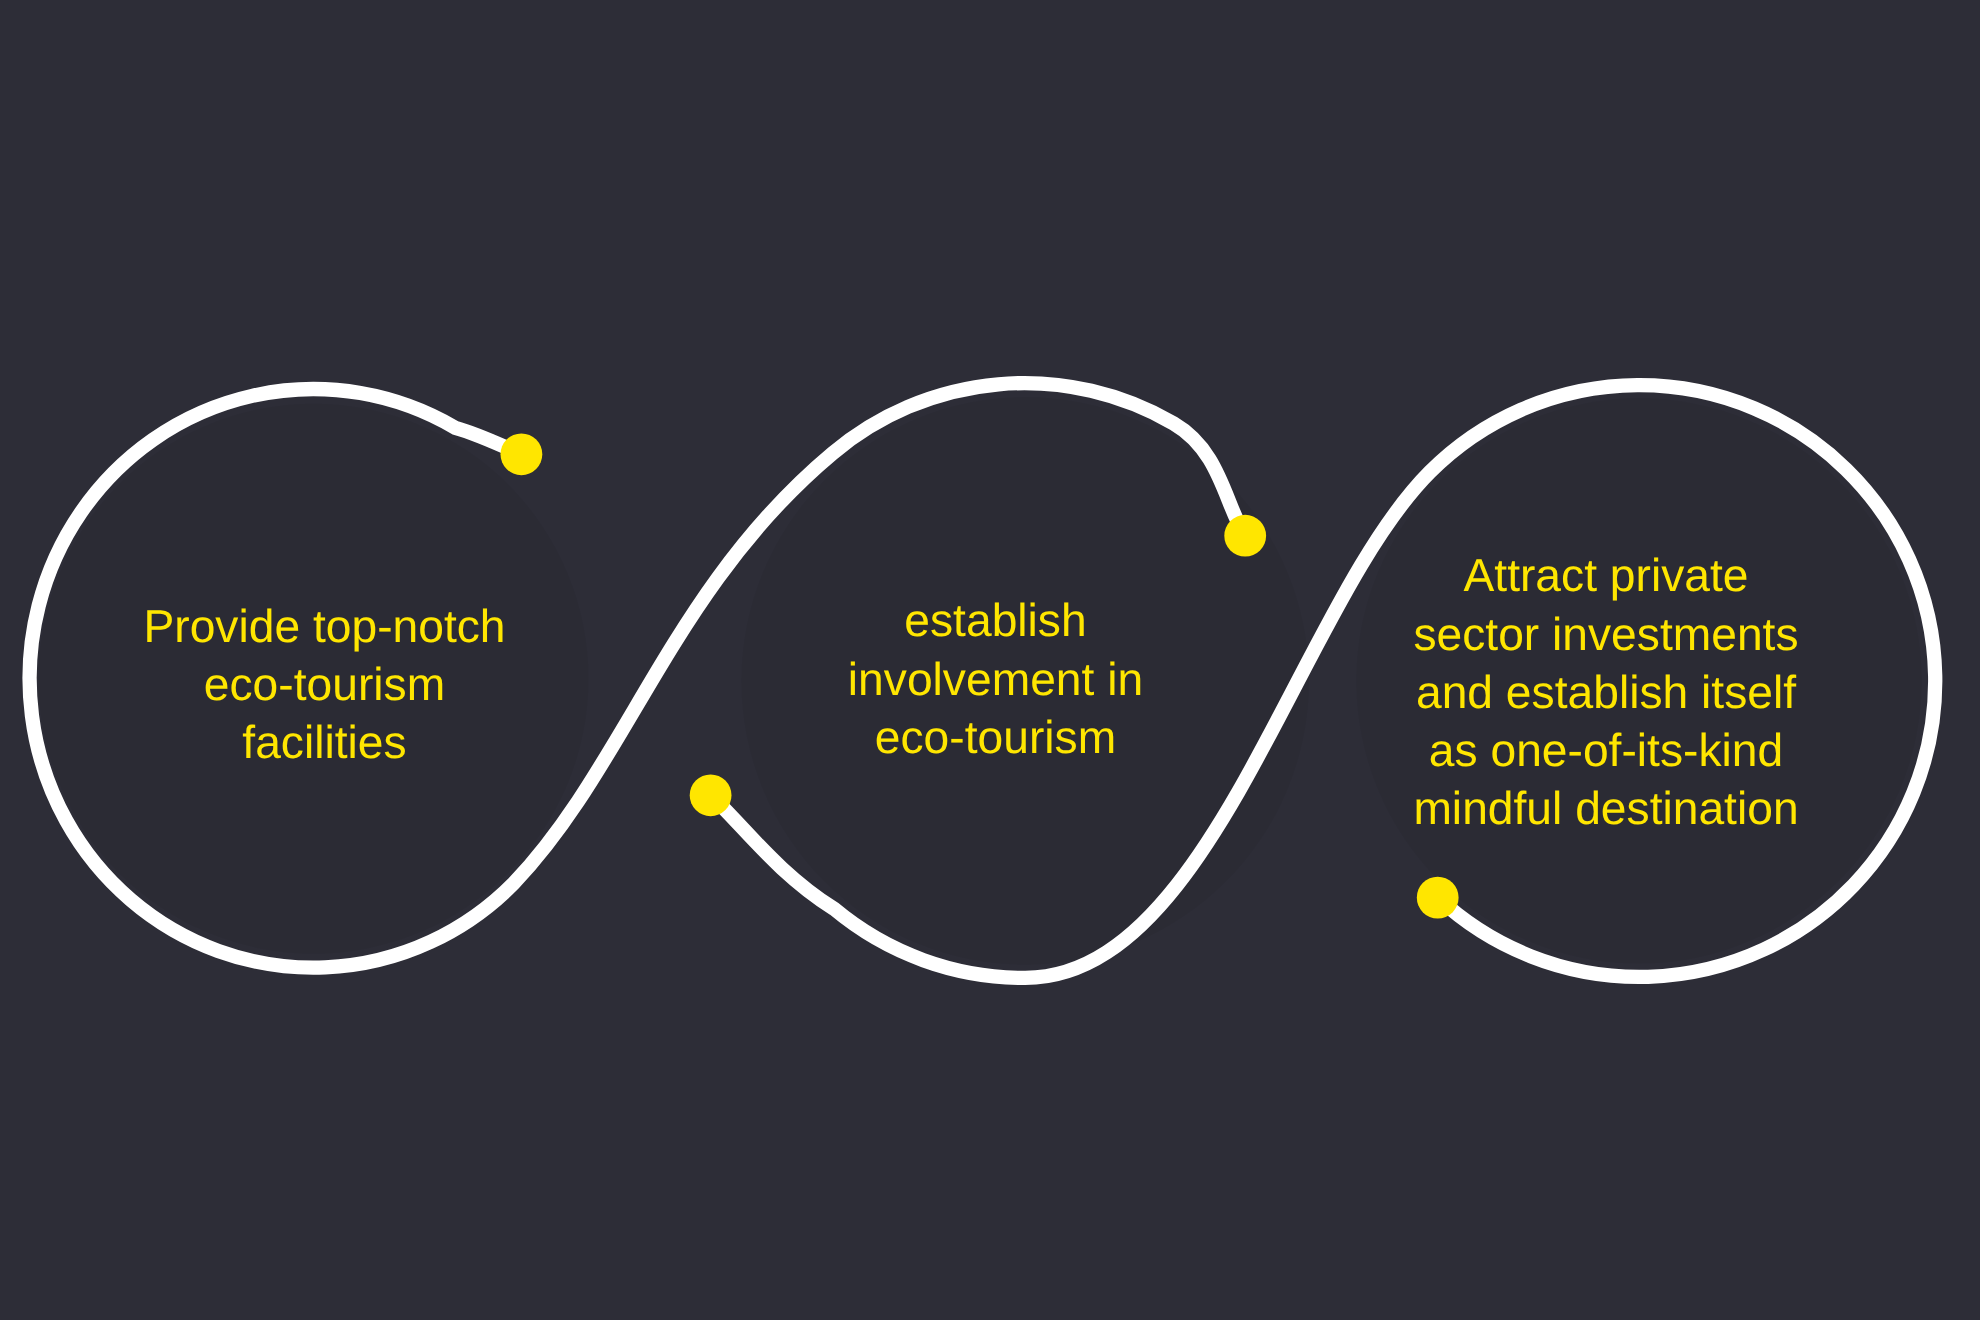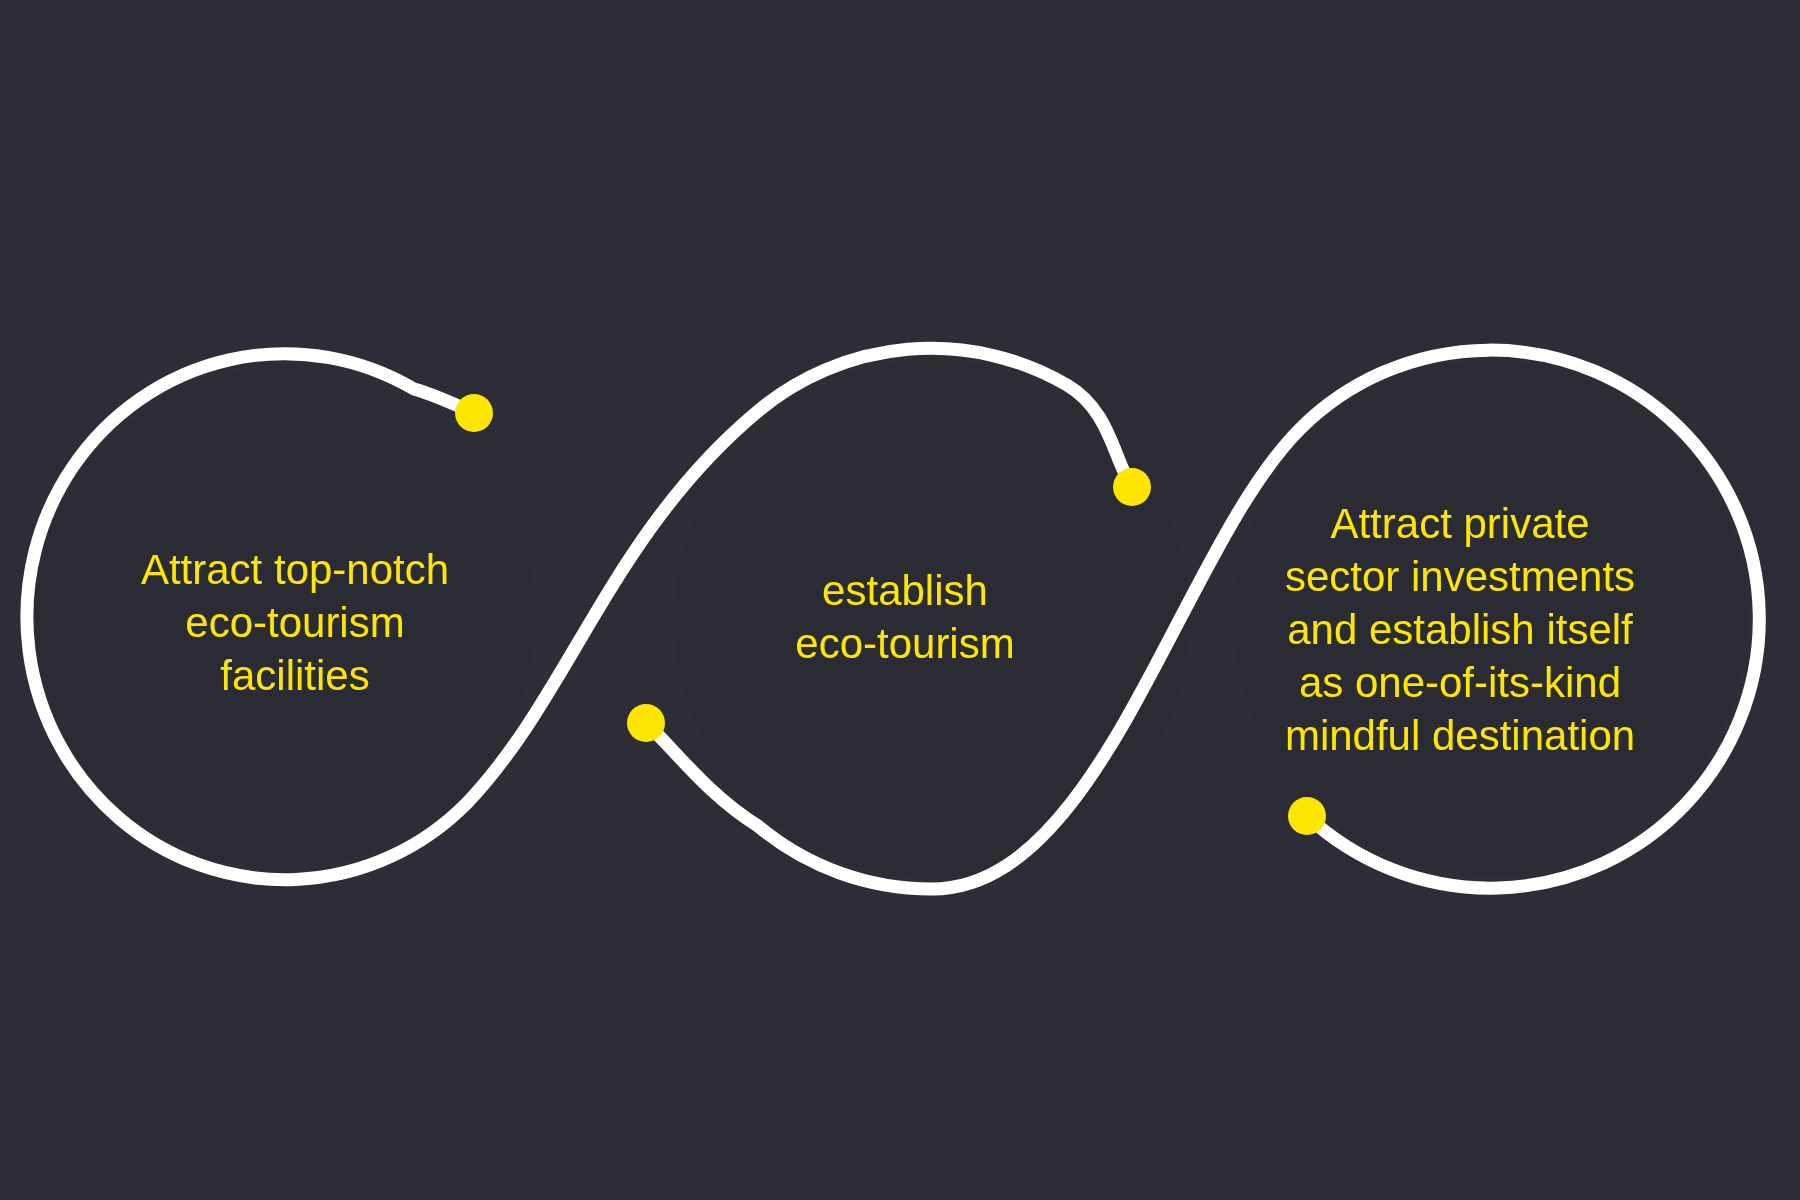--- a/index.html
+++ b/index.html
@@ -62,27 +62,28 @@
 
     <g>
       <circle cx="474" cy="413" r="19" fill="var(--accent-yellow)"></circle>
       <circle cx="646" cy="723" r="19" fill="var(--accent-yellow)"></circle>
       <circle cx="1132" cy="487" r="19" fill="var(--accent-yellow)"></circle>
       <circle cx="1307" cy="816" r="19" fill="var(--accent-yellow)"></circle>
     </g>
   </svg>
 
   <div class="loop-label loop-1">
-    <span>Attract top-notch</span>
+    <span>Provide top-notch</span>
     <span>eco-tourism</span>
     <span>facilities</span>
   </div>
 
   <div class="loop-label loop-2">
     <span>establish</span>
+    <span>involvement in</span>
     <span>eco-tourism</span>
   </div>
 
   <div class="loop-label loop-3">
     <span>Attract private</span>
     <span>sector investments</span>
     <span>and establish itself</span>
     <span>as one-of-its-kind</span>
     <span>mindful destination</span>
   </div>

